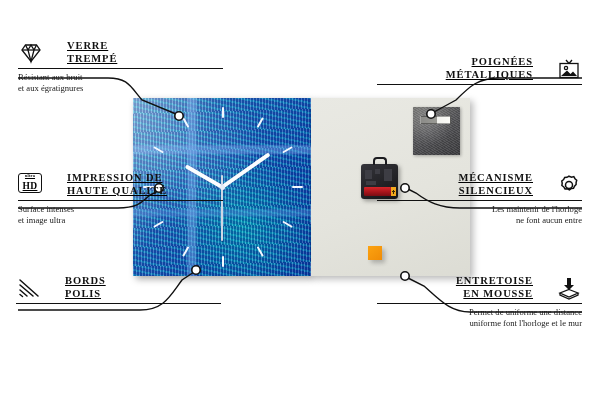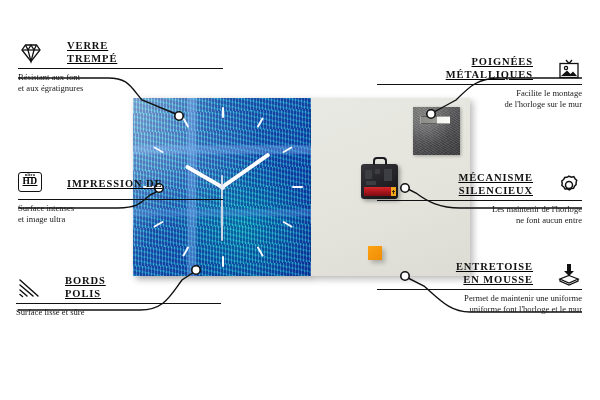--- a/index.html
+++ b/index.html
@@ -160,21 +160,21 @@
     font-family: "Liberation Serif", serif;
   }
   .co-icon { flex: 0 0 auto; width: 26px; height: 24px; }
   .co-icon svg { display: block; width: 26px; height: 24px; }
 
   .hd-badge {
     width: 24px; height: 20px;
     border: 1.4px solid #111;
     border-radius: 3px;
     display: flex; flex-direction: column;
-    align-items: center; justify-content: flex-start;
+    align-items: center; justify-content: space-between;
     line-height: 1;
   }
   .hd-ultra { font-size: 4.3px; font-weight: 700; letter-spacing: .2px; }
   .hd-main  { font-size: 9.5px; font-weight: 700; letter-spacing: .3px; }
 
   
   #connectors { position: absolute; inset: 0; width: 600px; height: 400px; }
   #connectors path { fill: none; stroke: #111111; stroke-width: 1.4; }
   #connectors circle { fill: #ffffff; stroke: #111111; stroke-width: 1.6; }
 </style>
@@ -257,35 +257,36 @@
         </g>
           </svg>
       </div>
       <div>
         <div class="co-title">VERRE</div>
         <div class="co-title">TREMPÉ</div>
       </div>
     </div>
     <div class="co-rule"></div>
     <div class="co-sub">
-      <div>Résistant aux font</div>
+      <div>Résistant aux bruit</div>
       <div>et aux égratignures</div>
     </div>
   </div>
 
   <div class="callout left" style="left:18px; top:172px;">
     <div class="co-head">
       <div class="co-icon">
         <div class="hd-badge">
           <span class="hd-ultra">ultra</span>
           <span class="hd-main">HD</span>
         </div>
       </div>
       <div>
         <div class="co-title">IMPRESSION DE</div>
+        <div class="co-title">HAUTE QUALITÉ</div>
       </div>
     </div>
     <div class="co-rule"></div>
     <div class="co-sub">
       <div>Surface intenses</div>
       <div>et image ultra</div>
     </div>
   </div>
 
   <div class="callout left" style="left:16px; top:275px;">
@@ -299,47 +300,40 @@
           <line x1="4" y1="18.5" x2="6.5" y2="20.5"></line>
         </g>
           </svg>
       </div>
       <div>
         <div class="co-title">BORDS</div>
         <div class="co-title">POLIS</div>
       </div>
     </div>
     <div class="co-rule"></div>
-    <div class="co-sub">
-      <div>Surface lisse et sûre</div>
-    </div>
   </div>
 
   <div class="callout right" style="left:377px; top:40px;margin-top:16px;">
     <div class="co-head">
       <div class="co-icon">
         <svg viewBox="0 0 26 24">
             <g fill="none" stroke="#111" stroke-width="1.3">
           <rect x="4" y="6.5" width="18" height="14"></rect>
           <path d="M13 6.5 L10 3 M13 6.5 L16 3"></path>
           <circle cx="10" cy="11" r="1.6"></circle>
           <path d="M5 19 L11 13.5 L14.5 17 L17 14.5 L21 19 Z" fill="#111" stroke="none"></path>
         </g>
           </svg>
       </div>
       <div>
         <div class="co-title">POIGNÉES</div>
         <div class="co-title">MÉTALLIQUES</div>
       </div>
     </div>
     <div class="co-rule"></div>
-    <div class="co-sub">
-      <div>Facilite le montage</div>
-      <div>de l'horloge sur le mur</div>
-    </div>
   </div>
 
   <div class="callout right" style="left:377px; top:172px;">
     <div class="co-head">
       <div class="co-icon">
         <svg viewBox="0 0 26 24">
             <g fill="none" stroke="#111" stroke-width="1.5">
           <path d="M13 3.2 l2.6 1.0 2.2 -0.6 1.2 2.1 1.7 1.6 -0.6 2.2 0.0 2.0 -1.6 1.6 -1.0 2.3 -2.3 0.2 -1.8 1.2 -2.0 -1.0 -2.4 0.1 -1.2 -2.0 -1.9 -1.4 0.3 -2.3 -0.4 -2.2 1.8 -1.4 1.1 -2.1 2.3 -0.2 Z"></path>
           <circle cx="13" cy="12" r="3.5"></circle>
         </g>
@@ -350,36 +344,36 @@
         <div class="co-title">SILENCIEUX</div>
       </div>
     </div>
     <div class="co-rule"></div>
     <div class="co-sub">
       <div>Les maintenir de l'horloge</div>
       <div>ne font aucun entre</div>
     </div>
   </div>
 
-  <div class="callout right" style="left:377px; top:261px;">
+  <div class="callout right" style="left:377px; top:275px;">
     <div class="co-head">
       <div class="co-icon">
         <svg viewBox="0 0 26 24">
             <g stroke="#111" stroke-width="1.3" fill="none">
           <path d="M11 2 L15 2 L15 9 L18 9 L13 14 L8 9 L11 9 Z" fill="#111" stroke="none"></path>
           <path d="M13 13.5 L22 17 L13 21 L4 17 Z"></path>
           <path d="M4 17 L4 19 L13 23 L22 19 L22 17"></path>
         </g>
           </svg>
       </div>
       <div>
         <div class="co-title">ENTRETOISE</div>
         <div class="co-title">EN MOUSSE</div>
       </div>
     </div>
     <div class="co-rule"></div>
     <div class="co-sub">
-      <div>Permet de maintenir une uniforme</div>
+      <div>Permet de uniforme une distance</div>
       <div>uniforme font l'horloge et le mur</div>
     </div>
   </div>
 
 </div>
 
 </body></html>

